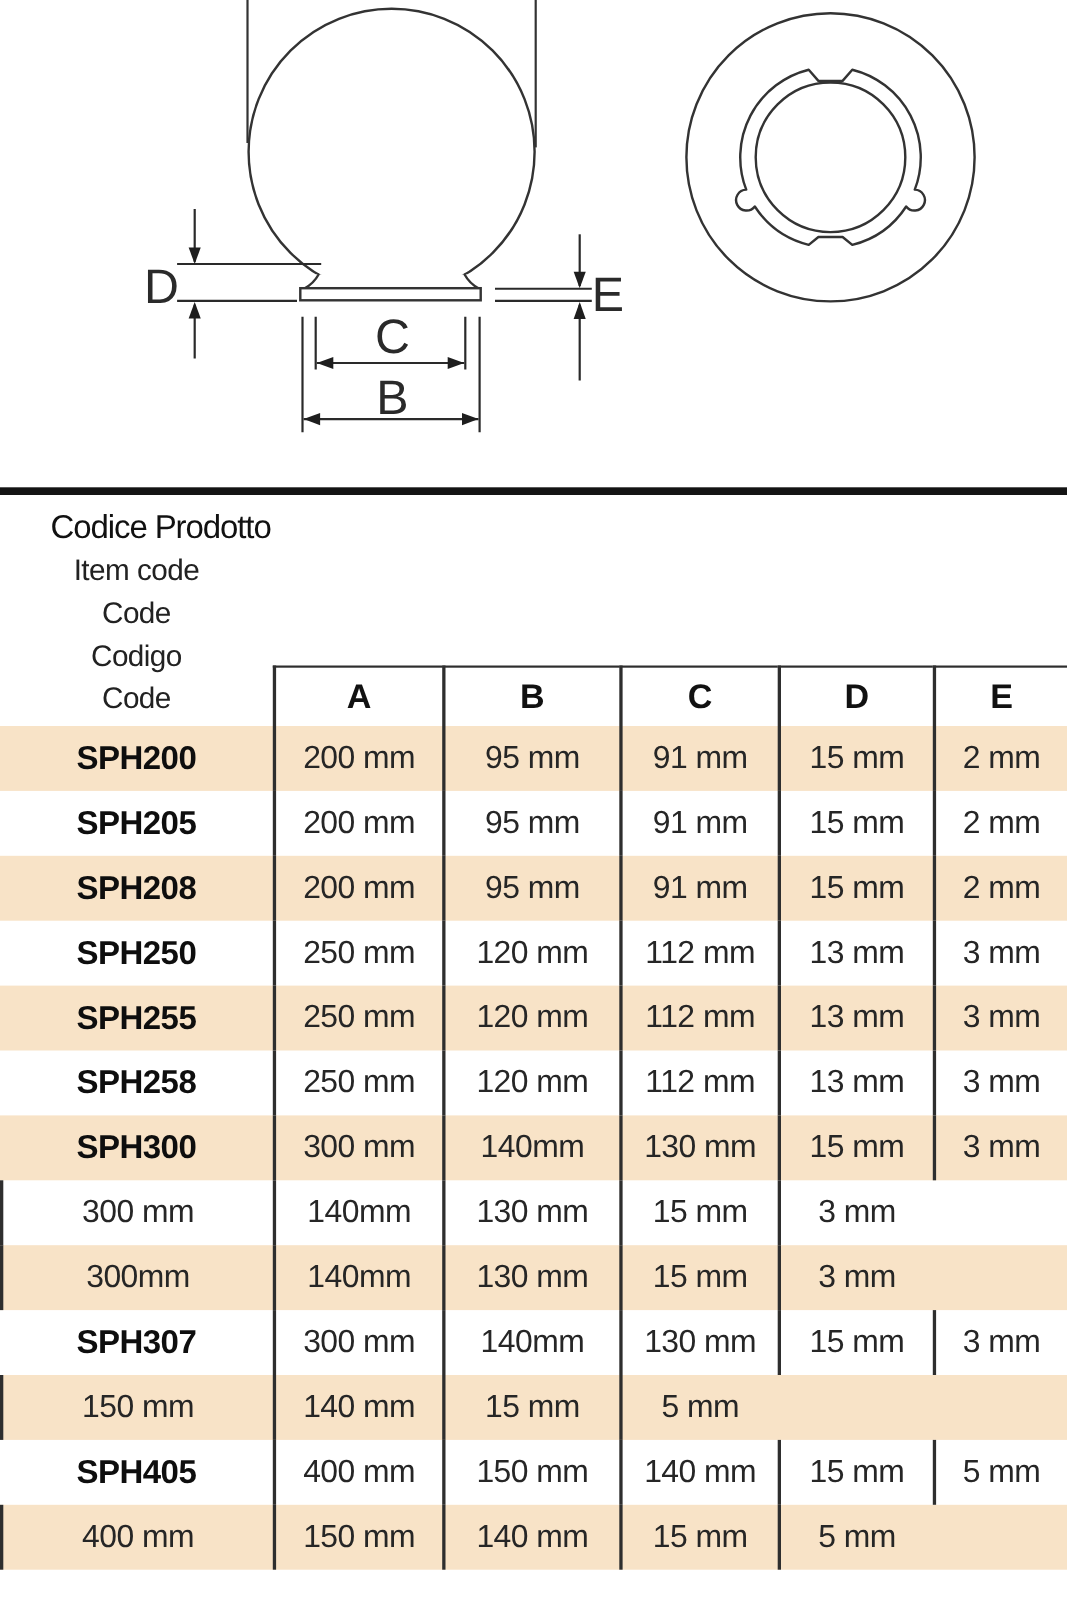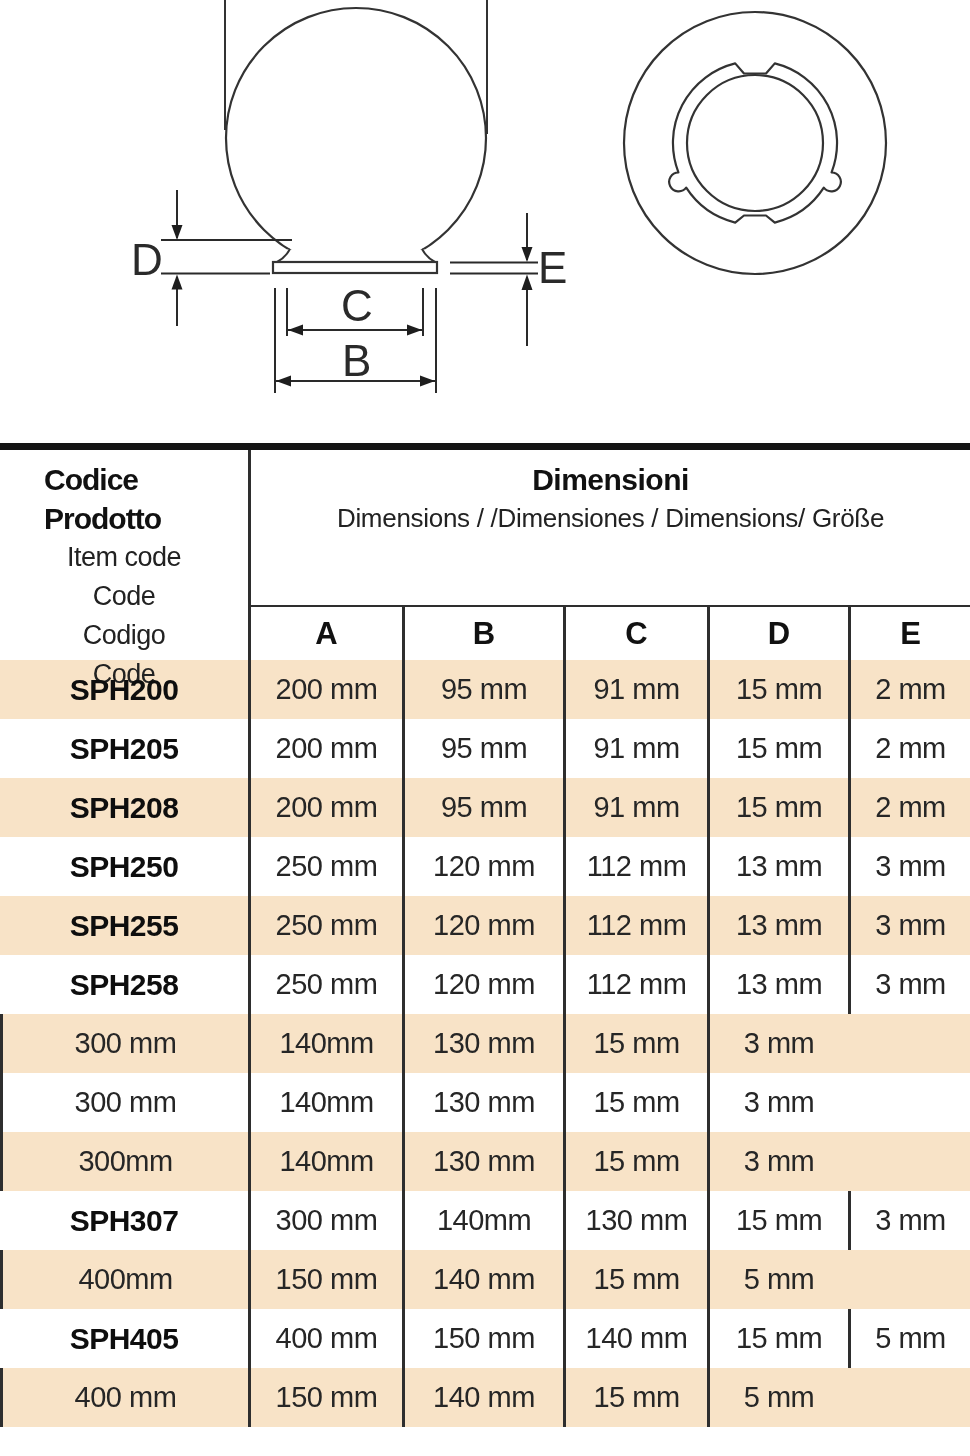--- a/index.html
+++ b/index.html
@@ -23,21 +23,21 @@
     display:grid;
     grid-template-columns:248px 154px 161px 144px 141px 122px;
     grid-template-rows:155px 55px;
     background:#fff;
   }
   .h-left{
     grid-row:1/3;grid-column:1;
     display:flex;flex-direction:column;align-items:center;
     padding-top:10px;
   }
-  .h-left .l1{font-weight:700;font-size:30px;line-height:39px;letter-spacing:-1px;color:#111;margin-left:44px;}
+  .h-left .l1{font-weight:400;font-size:30px;line-height:39px;letter-spacing:-1px;color:#111;margin-left:44px;}
   .h-left .l{font-size:27px;line-height:39px;color:#222;letter-spacing:-0.5px;text-align:center;}
   .h-title{
     grid-column:2/7;grid-row:1;
     border-left:3px solid var(--line,#2e2e2e);
     display:flex;flex-direction:column;align-items:center;
     padding-top:10px;
   }
   .h-title .t1{font-weight:700;font-size:30px;line-height:39px;letter-spacing:-0.5px;color:#111;}
   .h-title .t2{font-size:26px;line-height:38px;color:#222;letter-spacing:-0.3px;}
   .h-col{
@@ -142,24 +142,20 @@
     <div class="topline"></div>
 
     <div class="thead">
       <div class="h-left">
         <div class="l1">Codice Prodotto</div>
         <div class="l">Item code</div>
         <div class="l">Code</div>
         <div class="l">Codigo</div>
         <div class="l">Code</div>
       </div>
-      <div class="h-title">
-        <div class="t1">Dimensioni</div>
-        <div class="t2">Dimensions / /Dimensiones / Dimensions/ Größe</div>
-      </div>
       <div class="h-col">A</div>
       <div class="h-col">B</div>
       <div class="h-col">C</div>
       <div class="h-col">D</div>
       <div class="h-col">E</div>
     </div>
 
     <div class="tbody">
         <div class="trow odd">
           <div class="cell code">SPH200</div>
@@ -203,20 +199,21 @@
         </div>
         <div class="trow even">
           <div class="cell code">SPH258</div>
           <div class="cell">250 mm</div>
           <div class="cell">120 mm</div>
           <div class="cell">112 mm</div>
           <div class="cell">13 mm</div>
           <div class="cell">3 mm</div>
         </div>
         <div class="trow odd">
+          <div class="cell code">SPH300</div>
           <div class="cell">300 mm</div>
           <div class="cell">140mm</div>
           <div class="cell">130 mm</div>
           <div class="cell">15 mm</div>
           <div class="cell">3 mm</div>
         </div>
         <div class="trow even">
           <div class="cell">300 mm</div>
           <div class="cell">140mm</div>
           <div class="cell">130 mm</div>
@@ -232,21 +229,20 @@
         </div>
         <div class="trow even">
           <div class="cell code">SPH307</div>
           <div class="cell">300 mm</div>
           <div class="cell">140mm</div>
           <div class="cell">130 mm</div>
           <div class="cell">15 mm</div>
           <div class="cell">3 mm</div>
         </div>
         <div class="trow odd">
-          <div class="cell">400mm</div>
           <div class="cell">150 mm</div>
           <div class="cell">140 mm</div>
           <div class="cell">15 mm</div>
           <div class="cell">5 mm</div>
         </div>
         <div class="trow even">
           <div class="cell code">SPH405</div>
           <div class="cell">400 mm</div>
           <div class="cell">150 mm</div>
           <div class="cell">140 mm</div>

